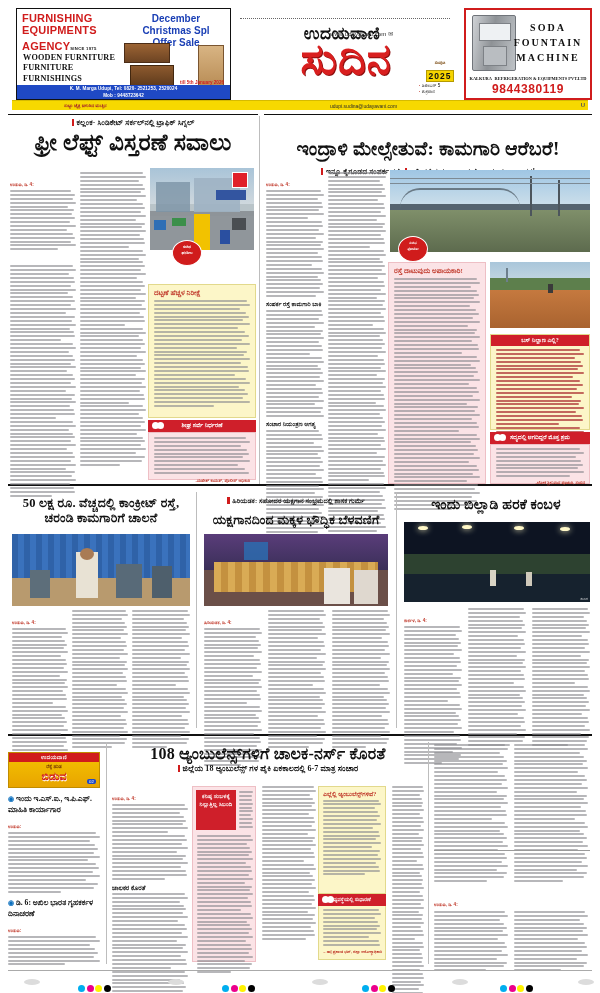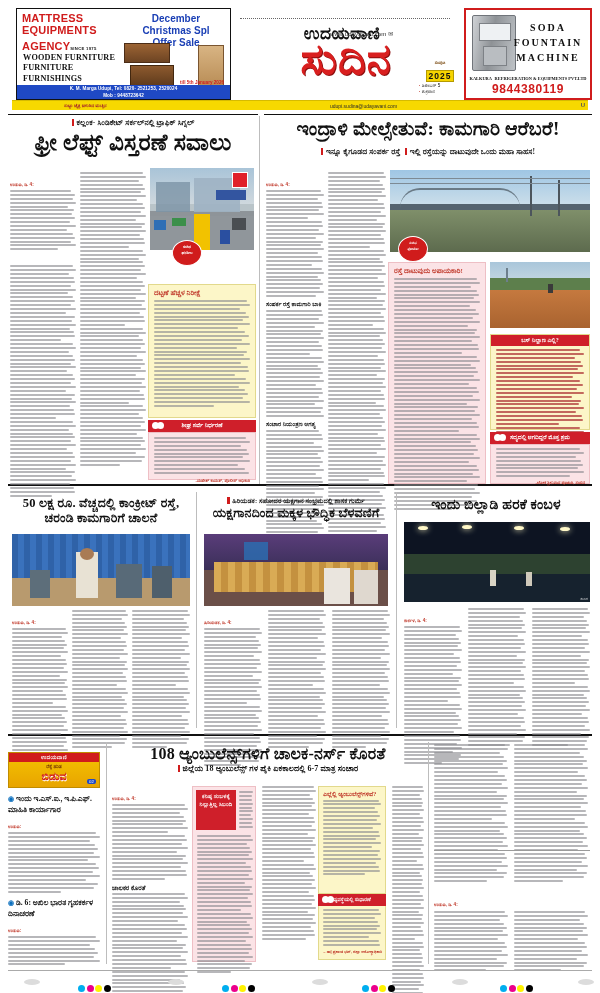--- a/index.html
+++ b/index.html
@@ -201,21 +201,21 @@
 </style>
 </head>
 <body>
 
 <div class="page">
 
   <div class="masthead">
 
     <div class="ad-karnataka">
       <div class="kf-title">
-        <div class="kf-l1">MATTRESS</div>
+        <div class="kf-l1">FURNISHING</div>
         <div class="kf-l1">EQUIPMENTS</div>
         <div class="kf-l1" style="display:inline-block">AGENCY</div><span class="kf-since">SINCE 1975</span>
       </div>
       <div class="kf-offer">
         <div>December</div>
         <div>Christmas Spl</div>
         <div>Offer Sale</div>
       </div>
       <div class="kf-items">
         <div>WOODEN FURNITURE</div>
@@ -515,21 +515,21 @@
         <i style="width:93%"></i>
         <i style="width:100%"></i>
         <i style="width:88%"></i>
       <i style="width:95%"></i>
         <i style="width:99%"></i>
     </div>
     <div class="credit" style="text-align:right;margin-right:5px;">-ಮಹೇಶ್ ಕಾಮತ್, ಪೊಲೀಸ್ ಅಧಿಕಾರಿ</div>
   </div>
 
   <div style="position:absolute;left:266px;top:118px;width:324px;">
-    <div class="headline" style="font-size:19px;line-height:22px;text-align:center;">ಇಂದ್ರಾಳಿ ಮೇಲ್ಸೇತುವೆ: ಕಾಮಗಾರಿ ಆರೆಬರೆ!</div>
+    <div class="headline" style="font-size:19px;line-height:22px;text-align:center;margin-top:20px;">ಇಂದ್ರಾಳಿ ಮೇಲ್ಸೇತುವೆ: ಕಾಮಗಾರಿ ಆರೆಬರೆ!</div>
     <div style="text-align:center;">
       <span class="kicker"><span class="bar"></span><span>ಇನ್ನೂ ಕೈಗೂಡದ ಸಂಪರ್ಕ ರಸ್ತೆ</span></span>
       <span class="kicker"><span class="bar"></span><span>ಇಲ್ಲಿ ರಸ್ತೆಯನ್ನು ದಾಟುವುದೇ ಒಂದು ಮಹಾ ಸಾಹಸ!</span></span>
     </div>
   </div>
 
   <div style="position:absolute;left:266px;top:172px;width:58px;">
     <span class="byline">ಉಡುಪಿ, ಡಿ. 4:</span>
     <div class="lines tight">
       <i style="width:95%"></i>
@@ -1002,21 +1002,21 @@
         <i style="width:98%"></i>
         <i style="width:94%"></i>
         <i style="width:60%"></i>
     </div>
   </div>
 
   <div style="position:absolute;left:202px;top:496px;width:188px;">
     <div class="kicker" style="text-align:center;font-size:6.6px;">
       <span class="bar"></span><span>ಹಿರಿಯಡಕ: ಸಹೋದರ ಯಕ್ಷಗಾನ ಸಂಭ್ರಮದಲ್ಲಿ ಶಾಸಕ ಗುರ್ಮೆ</span>
     </div>
-    <div class="headline" style="font-size:12.5px;line-height:15px;text-align:center;margin-top:0;">ಯಕ್ಷಗಾನದಿಂದ ಮಕ್ಕಳ ಭೌದ್ಧಿಕ ಬೆಳವಣಿಗೆ</div>
+    <div class="headline" style="font-size:12.5px;line-height:15px;text-align:center;margin-top:7px;">ಯಕ್ಷಗಾನದಿಂದ ಮಕ್ಕಳ ಭೌದ್ಧಿಕ ಬೆಳವಣಿಗೆ</div>
   </div>
   <div class="photo ph-stage" style="left:204px;top:534px;width:184px;height:72px;">
     <div style="position:absolute;left:0;top:0;width:100%;height:36px;background:linear-gradient(#5a3d7a,#3a2f58);"></div>
     <div style="position:absolute;left:0;top:36px;width:100%;height:36px;background:#6b4f48;"></div>
     <div style="position:absolute;left:10px;top:28px;width:164px;height:30px;background:repeating-linear-gradient(90deg,#d9ab55 0 7px,#c4913f 7px 14px);"></div>
     <div style="position:absolute;left:120px;top:34px;width:26px;height:36px;background:#eae5de;"></div>
     <div style="position:absolute;left:150px;top:36px;width:24px;height:34px;background:#dfd8cf;"></div>
     <div style="position:absolute;left:40px;top:8px;width:24px;height:18px;background:#2b6fb4;opacity:.8;"></div>
   </div>
   <div style="position:absolute;left:204px;top:610px;width:58px;">

